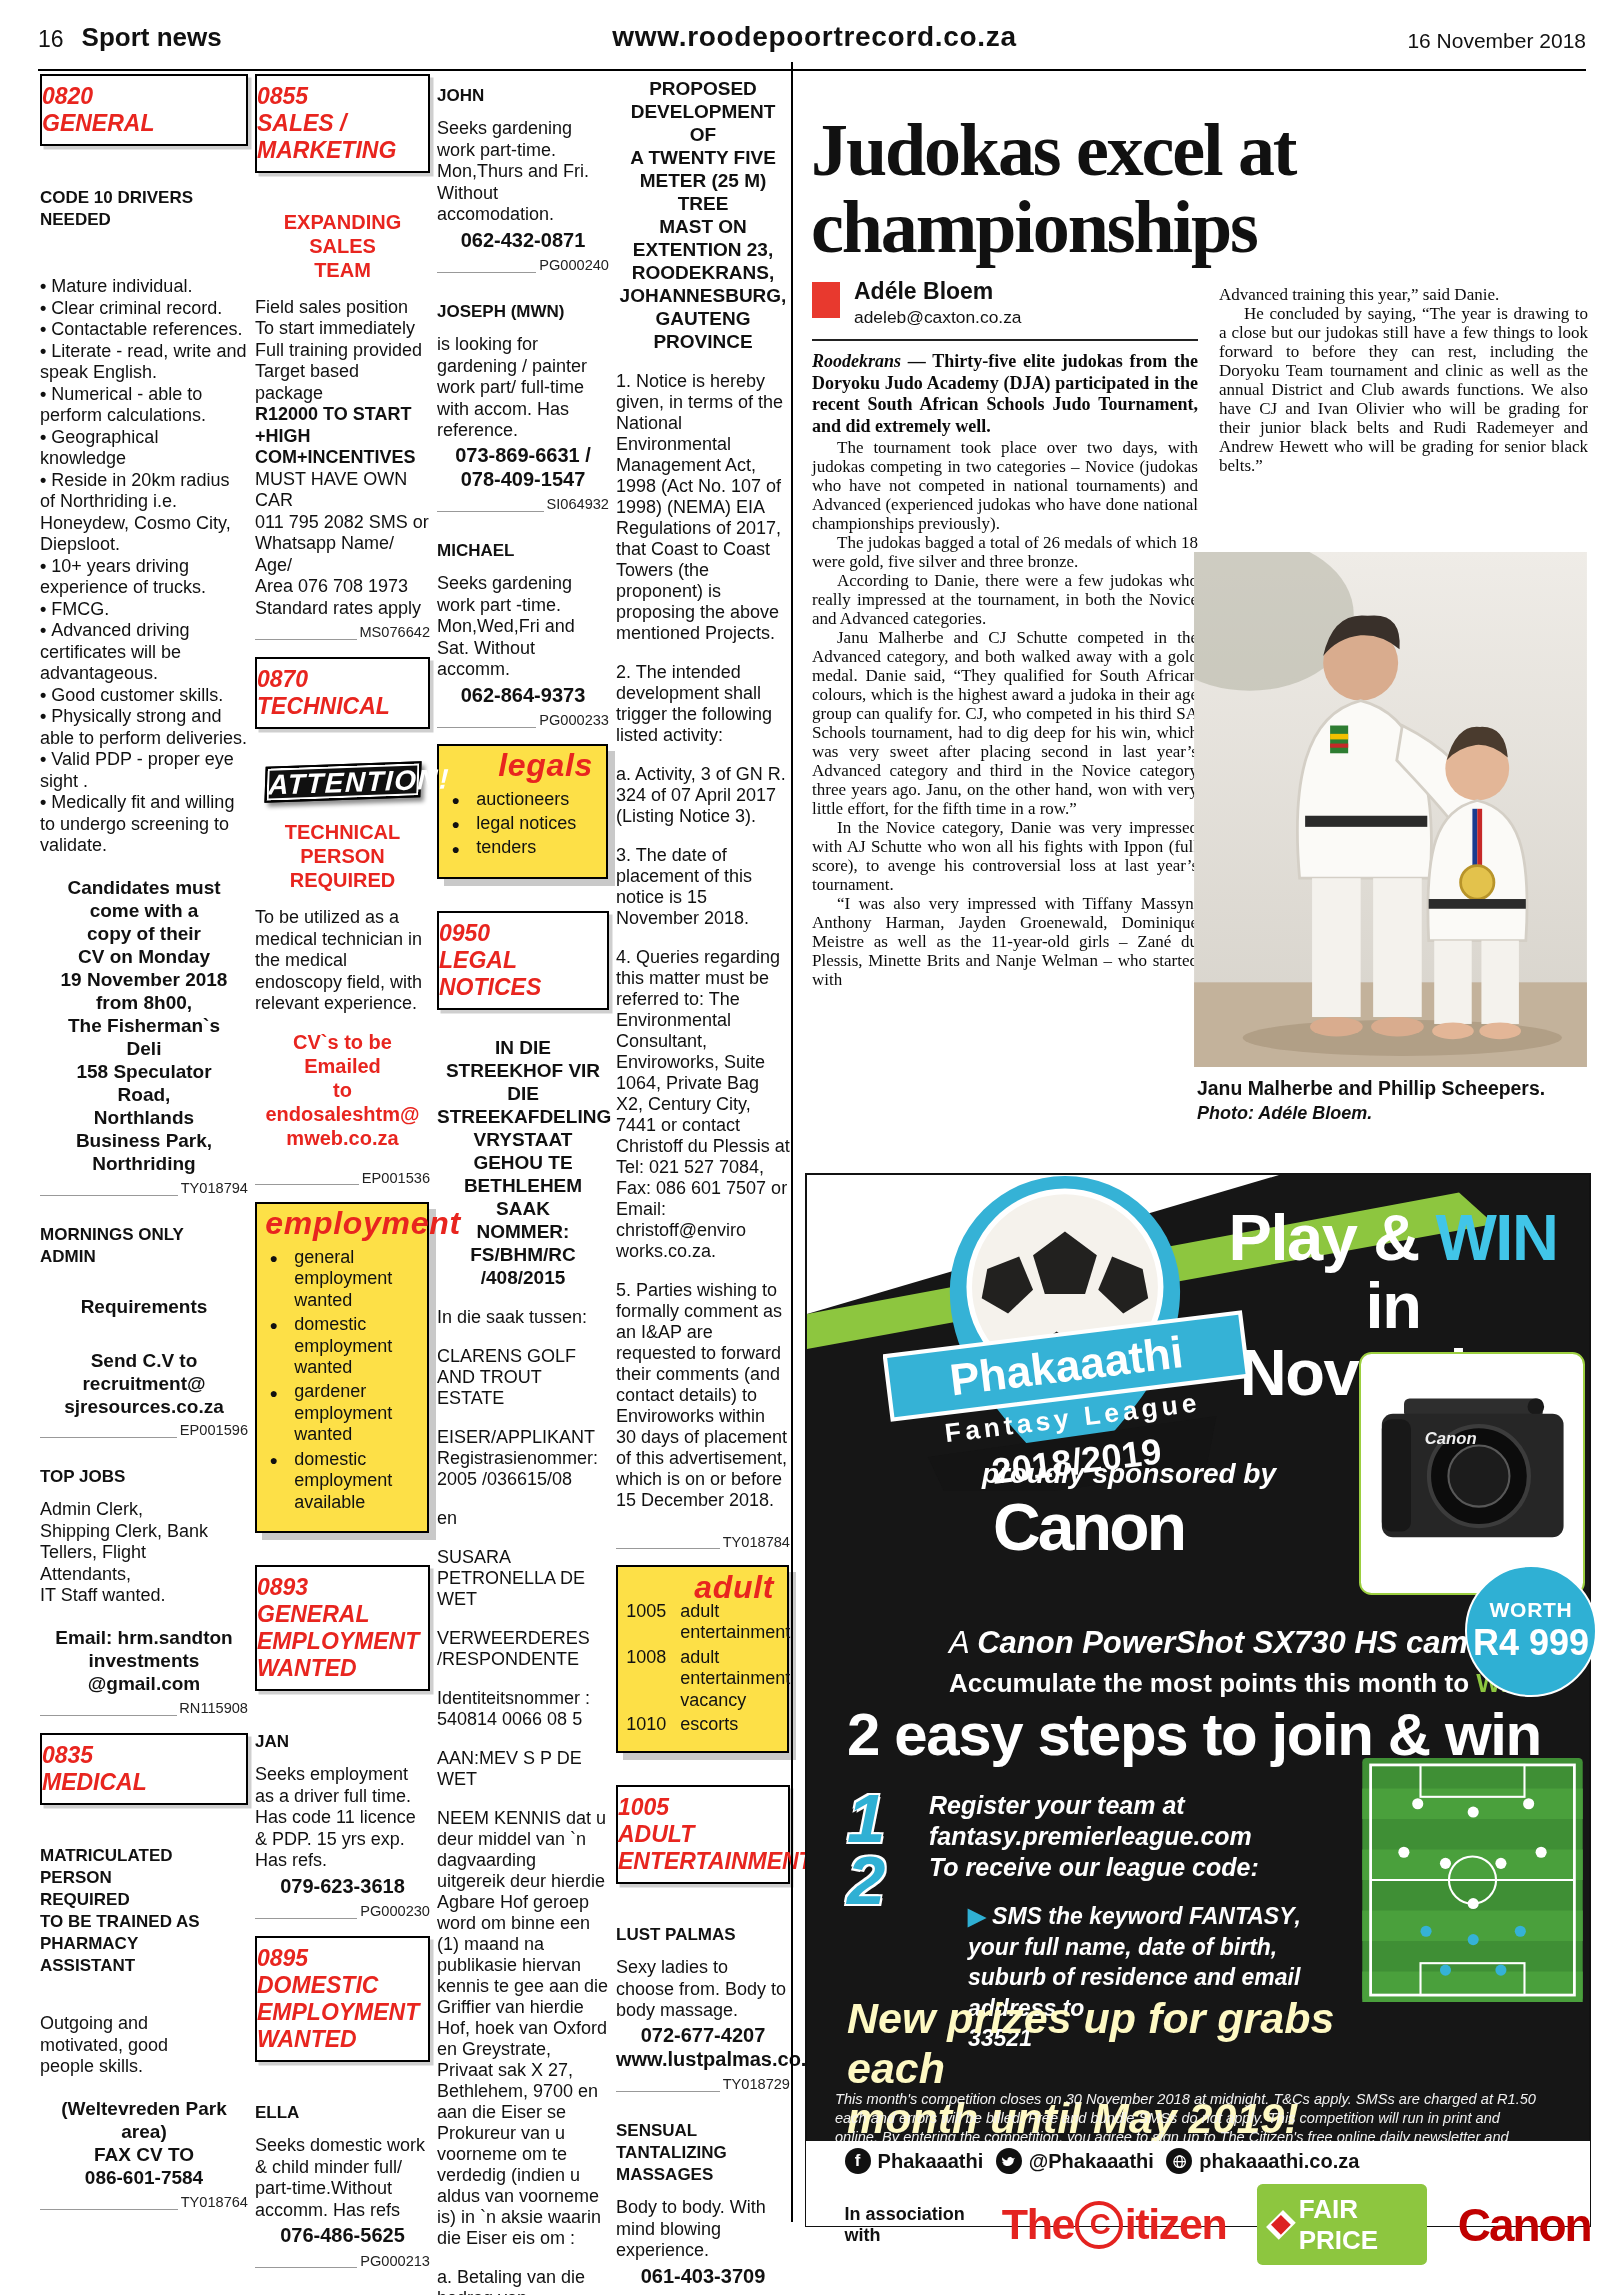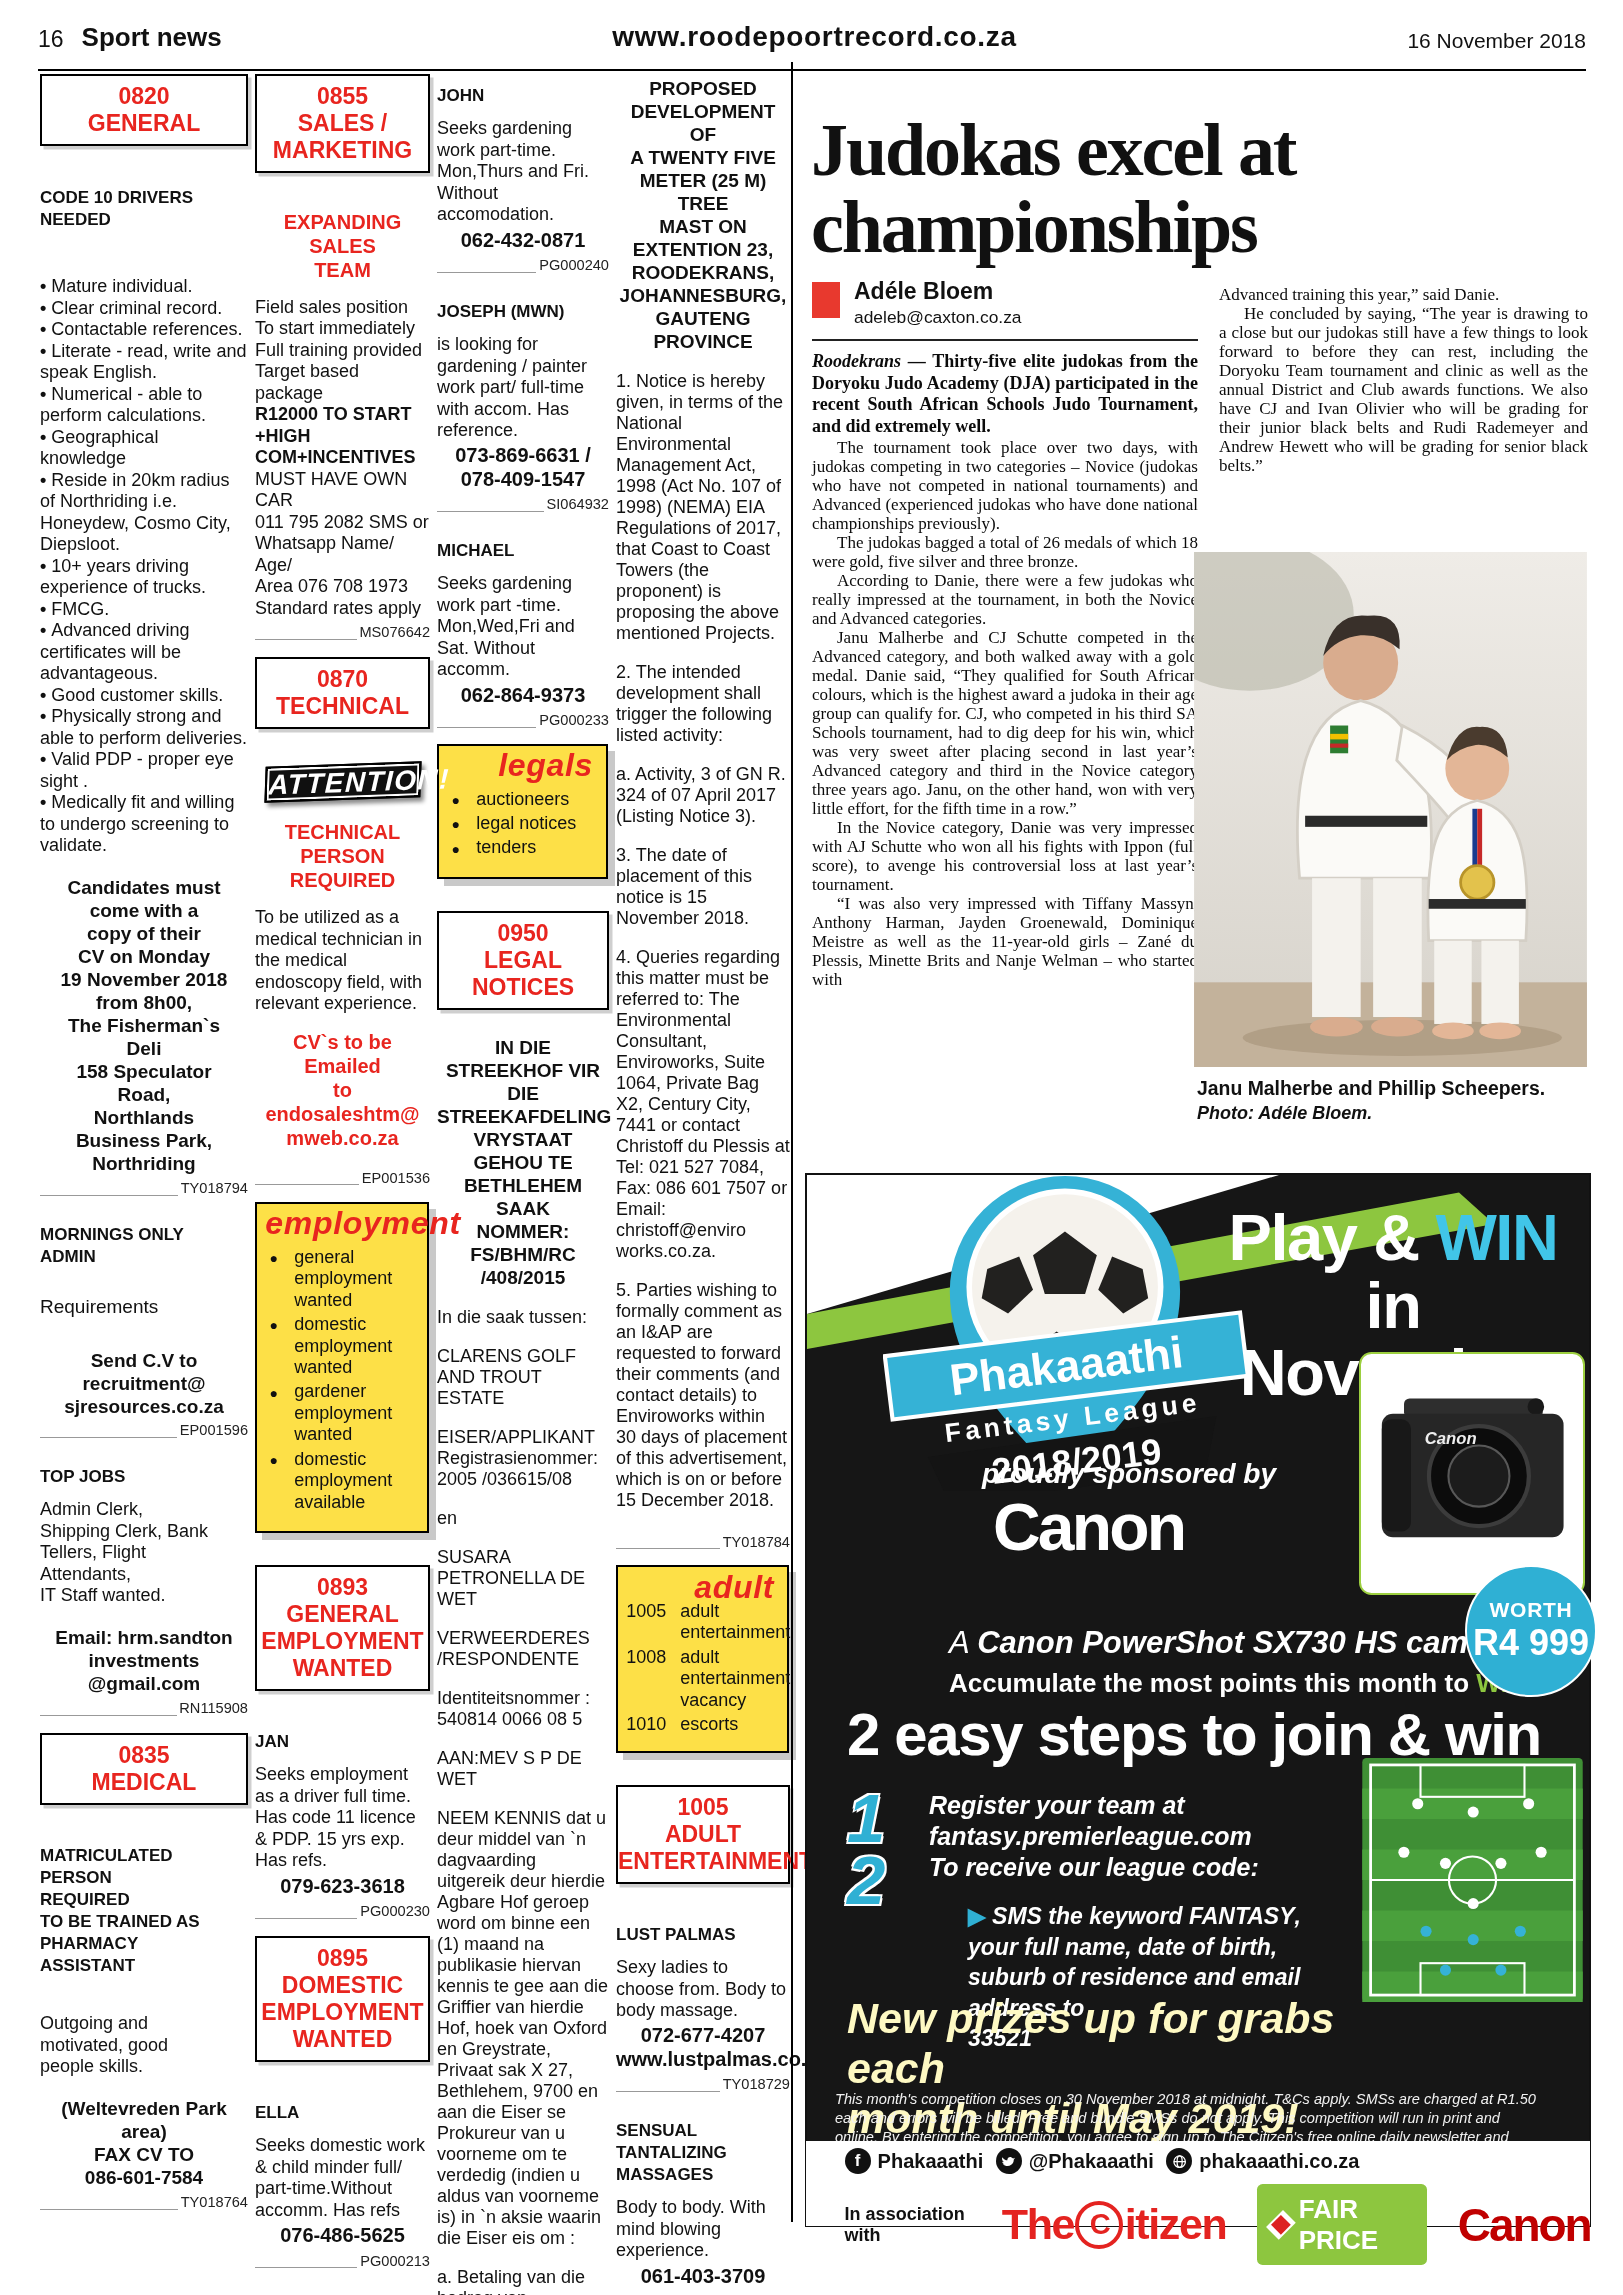--- a/index.html
+++ b/index.html
@@ -15,26 +15,26 @@
   .mh-section{font-size:26px;font-weight:700;}
   .mh-url{font-size:28px;font-weight:700;letter-spacing:0.7px;}
   .mh-date{font-size:21px;}
 
   
   .classifieds{position:absolute;left:40px;top:66px;width:750px;display:flex;gap:7px;
                font-size:18px;line-height:21px;}
   .ccol{display:flex;flex-direction:column;}
   .pre{white-space:pre-line;}
 
-  .catbox{border:2.8px solid #000;background:#fff;text-align:center;padding:7px 0;
-          margin:8.3px 0 21px;box-shadow:3.5px 3.5px 0 #cfcfcf;}
+  .catbox{border:2.8px solid #000;background:#fff;text-align:left;padding:7px 0;
+          margin:8.3px 0 21px;box-shadow:3.5px 3.5px 0 #cfcfcf;font-style:italic;}
   .catbox .code,.catbox .label{color:#e8251f;font-weight:700;font-size:23px;line-height:27px;white-space:pre-line;}
 
   .adtitle{font-weight:700;font-size:17px;line-height:22px;margin:19.4px 0 11px;white-space:pre-line;}
-  .adsub{font-weight:400;margin:16.7px 0 12.5px;font-size:19px;}
+  .adsub{font-weight:700;margin:16.7px 0 12.5px;font-size:19px;text-align:center;}
   .adbody{font-size:18px;line-height:21.5px;}
   .adfoot{font-weight:700;text-align:center;margin-top:19.4px;font-size:19px;line-height:23px;white-space:pre-line;}
   .adphone{font-weight:700;text-align:center;font-size:20px;line-height:23.6px;white-space:pre-line;margin-top:2.8px;}
   .ref{display:flex;align-items:flex-end;font-size:14.6px;color:#222;margin:2.8px 0 5.6px;}
   .ref::before{content:"";flex:1;border-top:1.4px solid #999;margin-bottom:3.5px;}
   .ref span{padding-left:2.8px;}
 
   ul.bul{list-style:none;margin:9.7px 0 0;padding:0;}
   ul.bul li{font-size:18px;line-height:21.5px;}
   ul.bul li::before{content:"• ";font-weight:700;}

